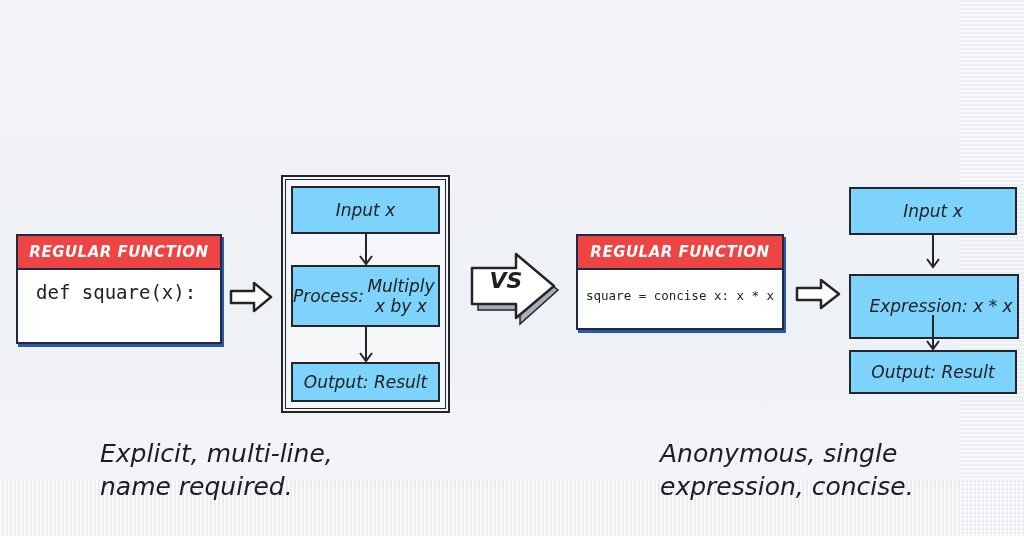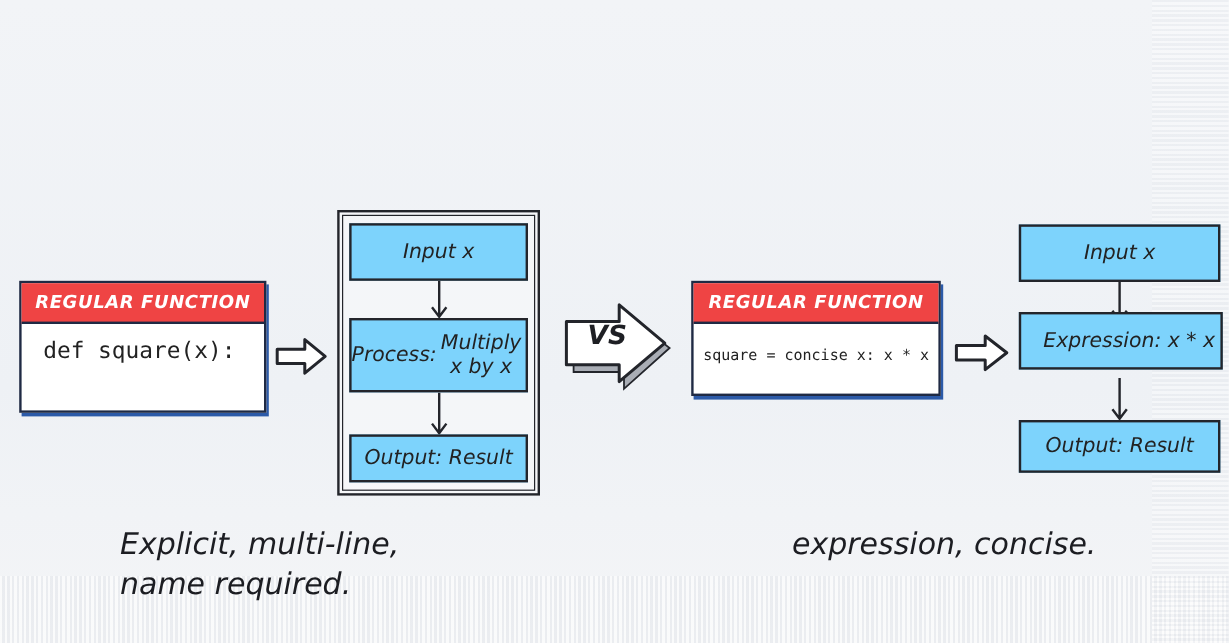--- a/index.html
+++ b/index.html
@@ -100,28 +100,29 @@
 <svg class="abs" style="left:794px; top:277px;" width="48" height="34" viewBox="0 0 48 34">
   <path d="M3 11 L27 11 L27 3 L45 17 L27 31 L27 23 L3 23 Z" fill="#fff" stroke="#23252b" stroke-width="2.5" stroke-linejoin="round"></path>
 </svg>
 
 <div class="box" style="left:849px; top:187px; width:168px; height:48px;">Input x</div>
 
 <svg class="abs" style="left:925px; top:235px;" width="16" height="34" viewBox="0 0 16 34">
   <path d="M8 0 L8 31 M2 24 L8 32 L14 24" fill="none" stroke="#23252b" stroke-width="2"></path>
 </svg>
 
-<div class="box" style="left:849px; top:260px; width:170px; height:48px;padding-left:14px;">Expression: x * x</div>
+<div class="box" style="left:849px; top:274px; width:170px; height:65px;padding-left:14px;">Expression: x * x</div>
 
 <svg class="abs" style="left:925px; top:315px;" width="16" height="36" viewBox="0 0 16 36">
   <path d="M8 0 L8 33 M2 26 L8 34 L14 26" fill="none" stroke="#23252b" stroke-width="2"></path>
 </svg>
 
 <div class="box" style="left:849px; top:350px; width:168px; height:44px;">Output: Result</div>
 
 <div class="caption" style="left:100px; top:437px; width:320px;">
   <div>Explicit, multi-line,</div>
   <div>name required.</div>
 </div>
 
 <div class="caption" style="left:660px; top:437px; width:310px;">
+  <div>Anonymous, single</div>
   <div>expression, concise.</div>
 </div>
 
 </body></html>

